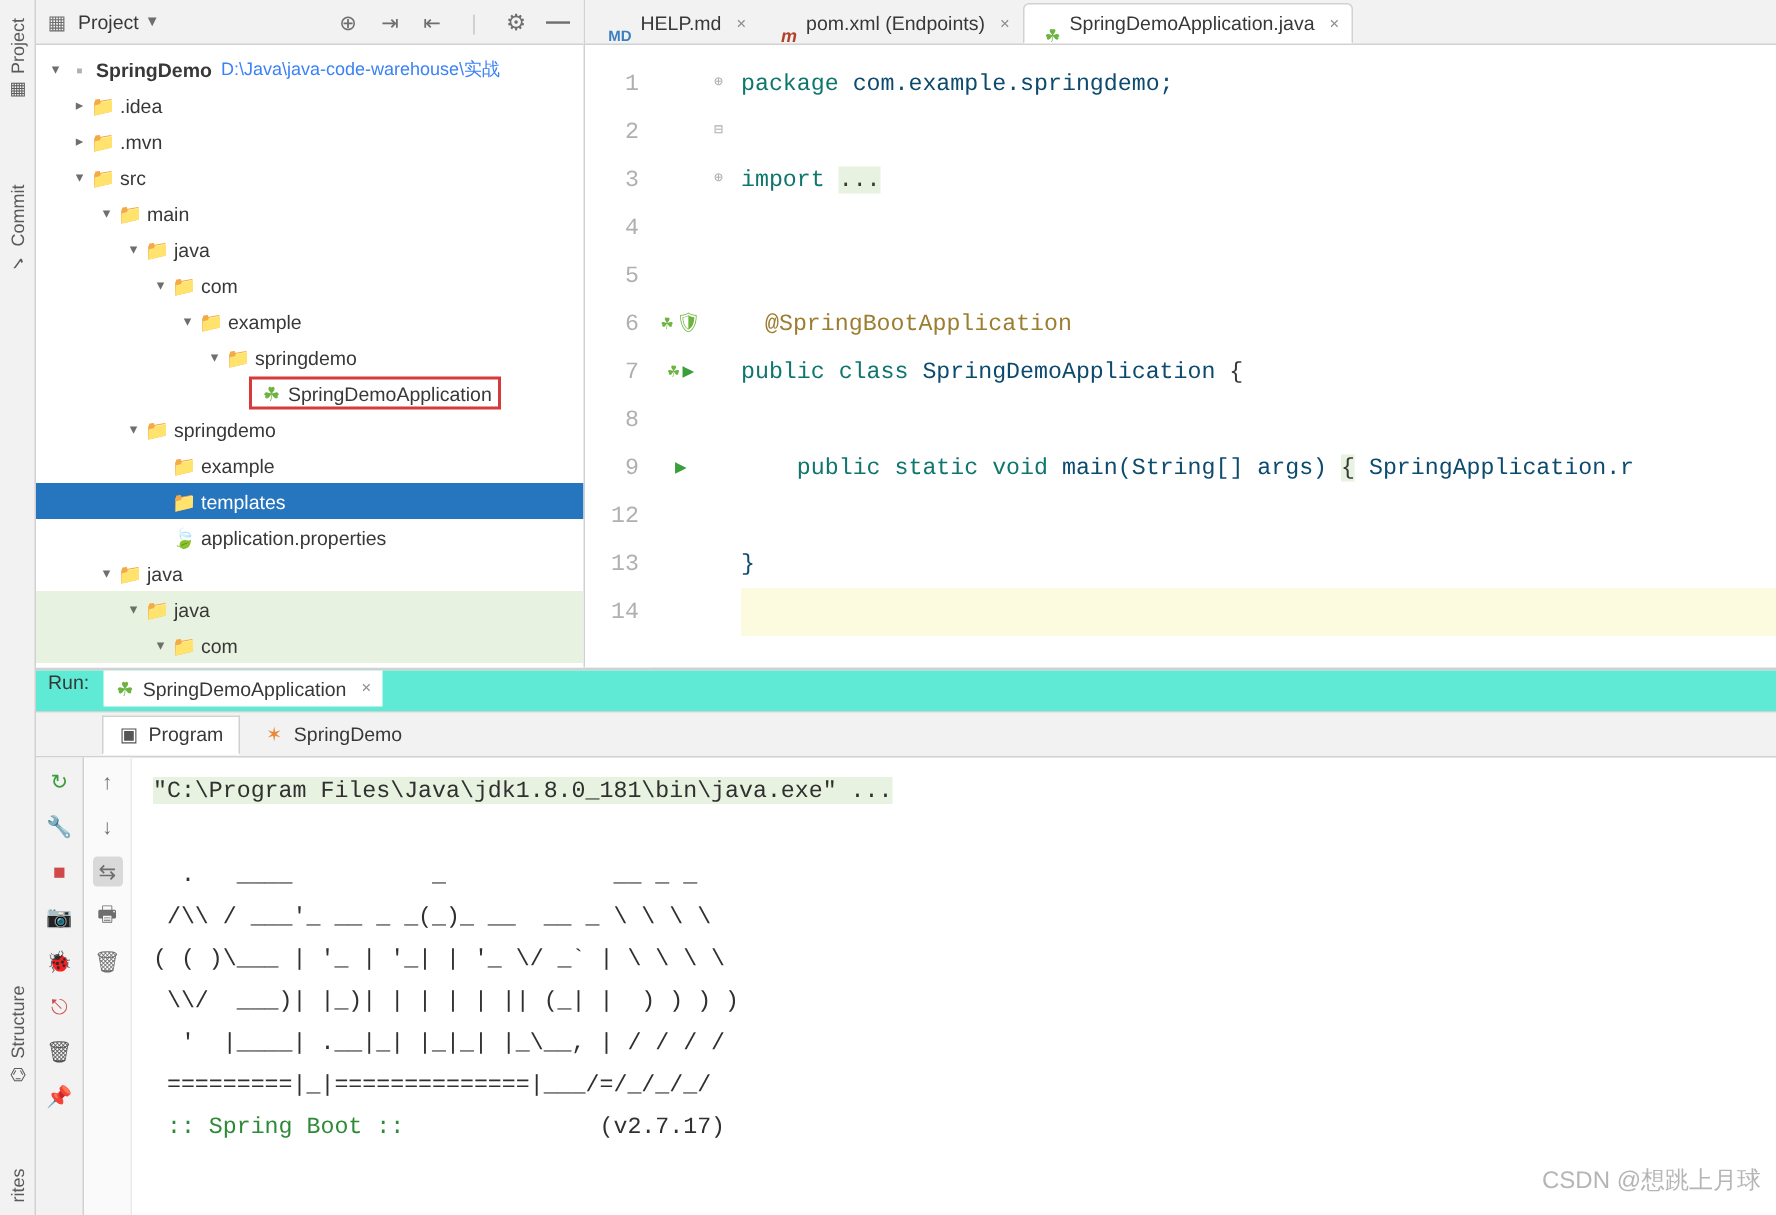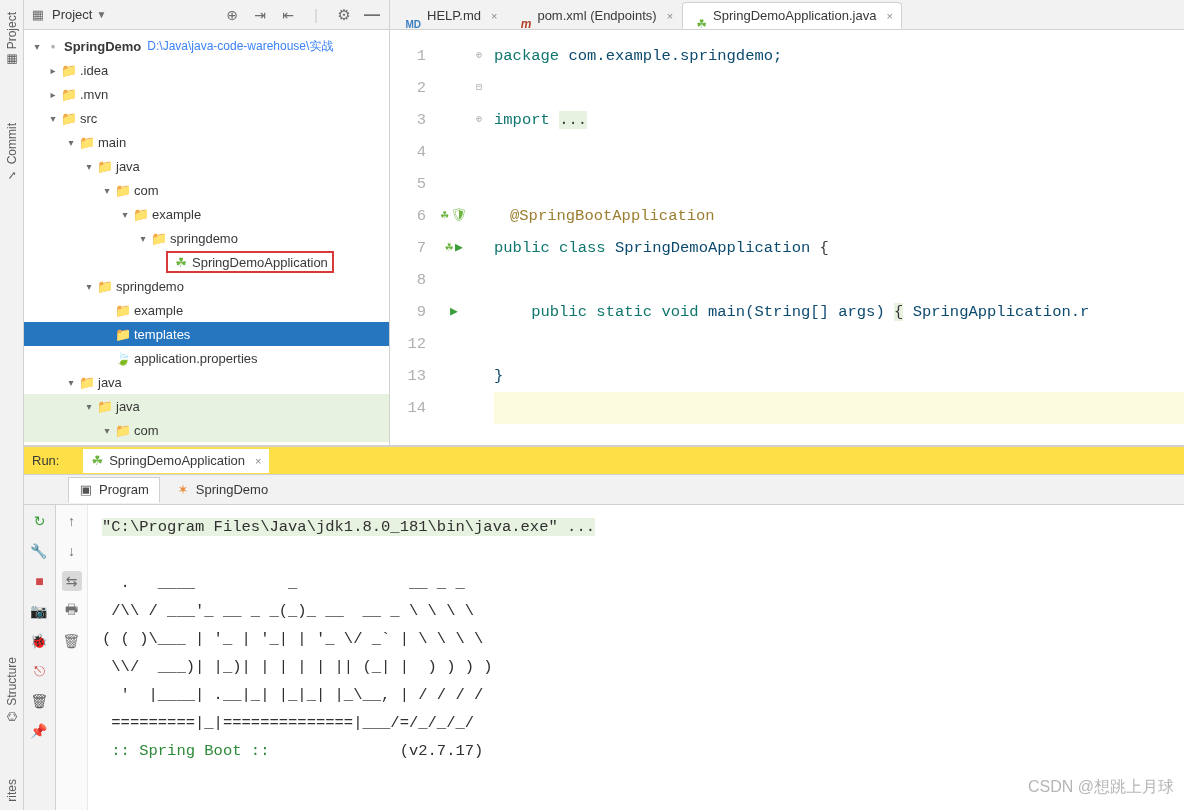--- a/index.html
+++ b/index.html
@@ -62,21 +62,21 @@
 .fold { width:10px; color:#b0b0b0; font-size:10px; padding-top:10px; line-height:32px; text-align:center;}
 .code { flex:1; padding:10px 0 0 10px; line-height:32px; white-space:pre; overflow:hidden;}
 .kw { color:#0f766e; }
 .ann { color:#9b7e30;padding-left:16px; }
 .ident { color:#0c4a6e;}
 .hl { background:#e8f2e0; }
 .cur-line { background:#fcfadf; }
 
 
 .run { flex:1; display:flex; flex-direction:column; border-top:1px solid #d1d1d1; min-height:0;}
-.run-head { height:28px; background:#fde047; border-bottom:1px solid #d1d1d1; display:flex; align-items:center; padding:0 8px; gap:24px;}
+.run-head { height:28px; background:#5eead4; border-bottom:1px solid #d1d1d1; display:flex; padding:0 8px; gap:10px;}
 .run-head .lbl { font-size:13px;}
 .run-head .app { display:flex; align-items:center; gap:6px; background:#fff; height:24px; padding:0 8px;}
 .run-head .app .x { color:#8a8a8a; font-size:11px; padding-left:4px;}
 .run-tabs { height:30px; background:#f2f2f2; border-bottom:1px solid #d1d1d1; display:flex; align-items:center; padding-left:44px; gap:6px;}
 .rtab { height:26px; display:flex; align-items:center; padding:0 10px; gap:6px; cursor:pointer;}
 .rtab.active { background:#fff; border:1px solid #d1d1d1; border-bottom:1px solid #fff;}
 .rtab .ri { width:14px; text-align:center;}
 .rtab .play { color:#555;}
 .rtab .ep { color:#e88a3a;}
 

